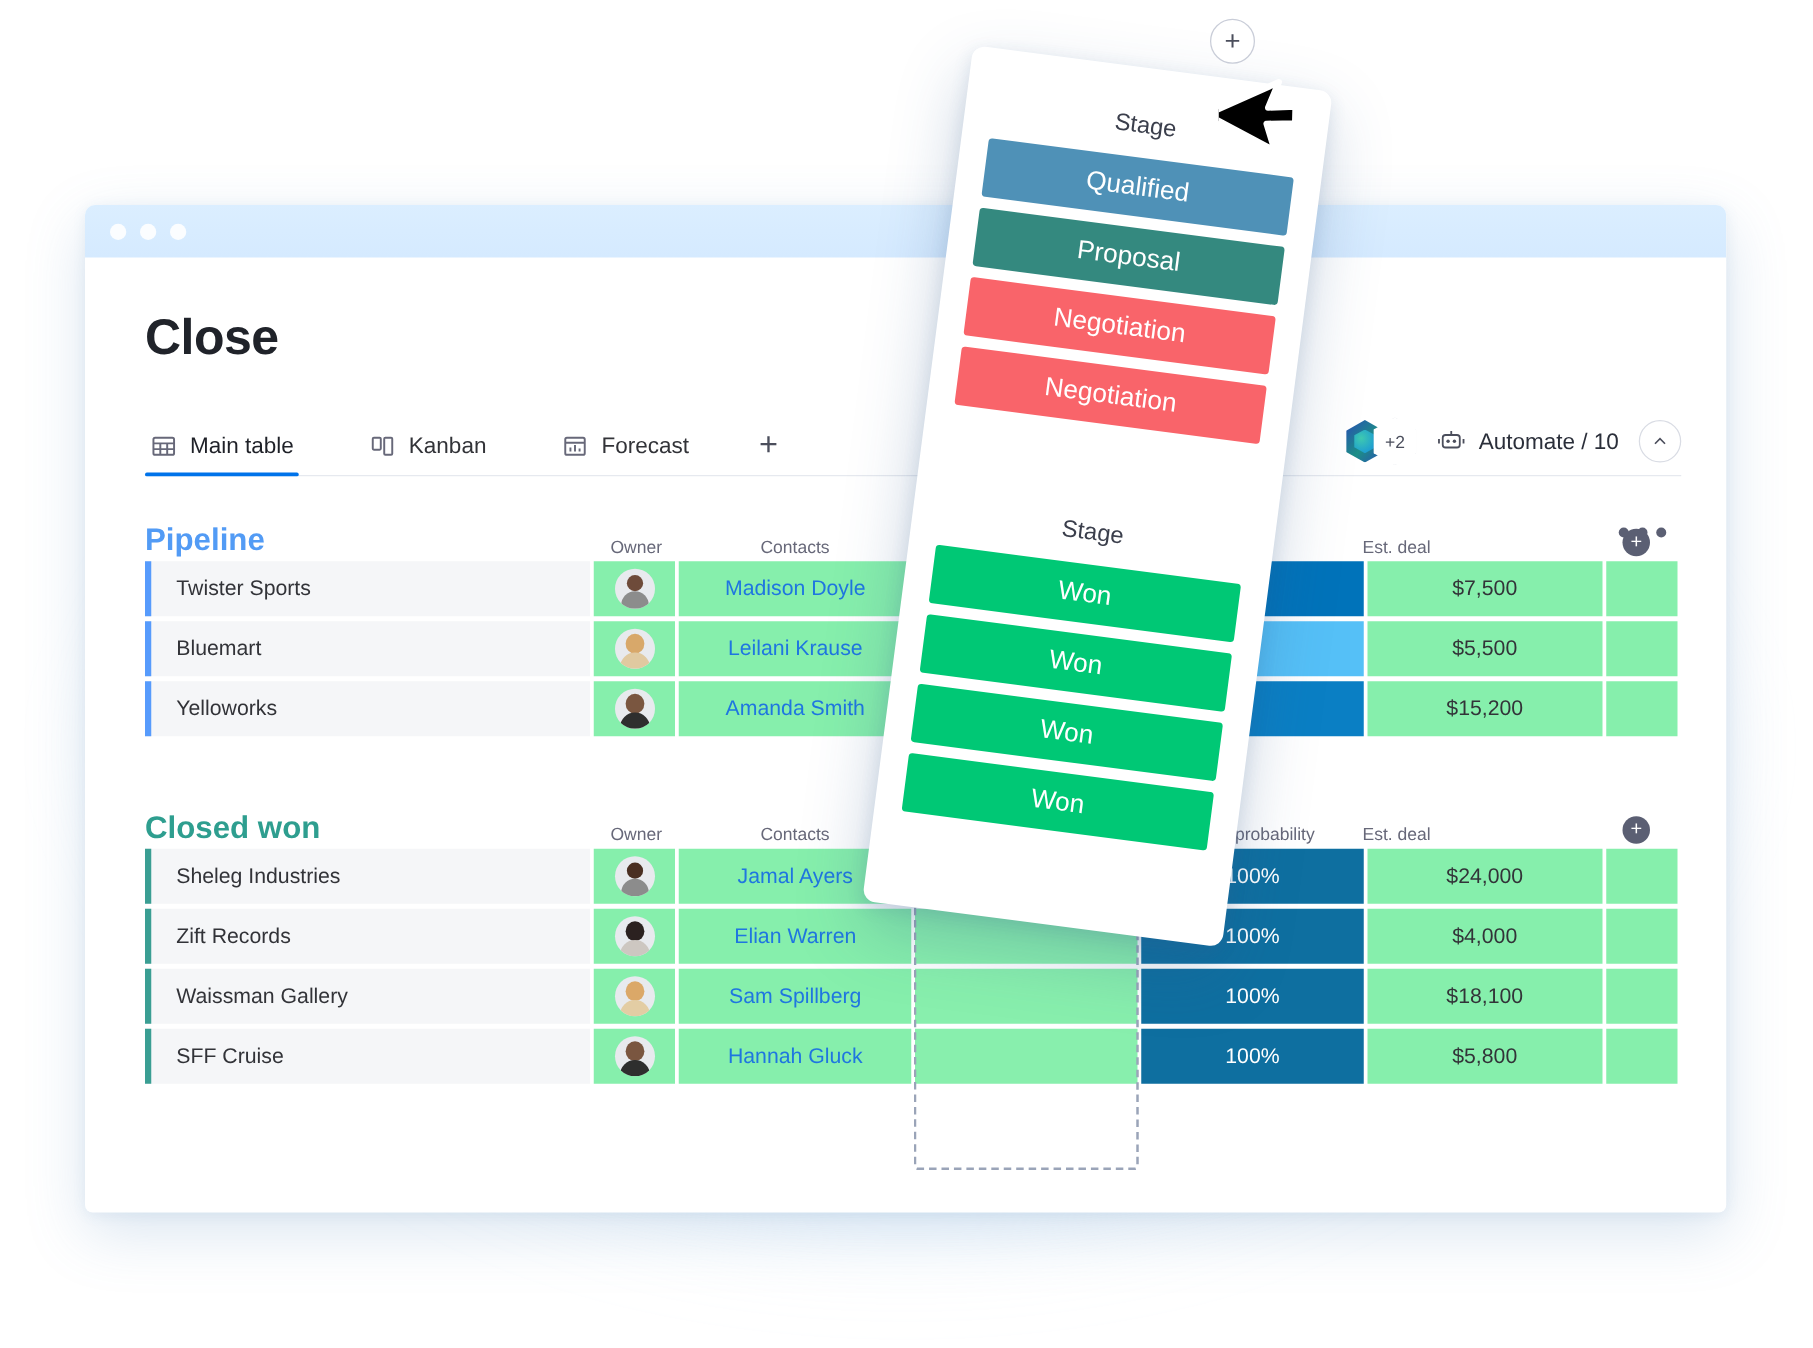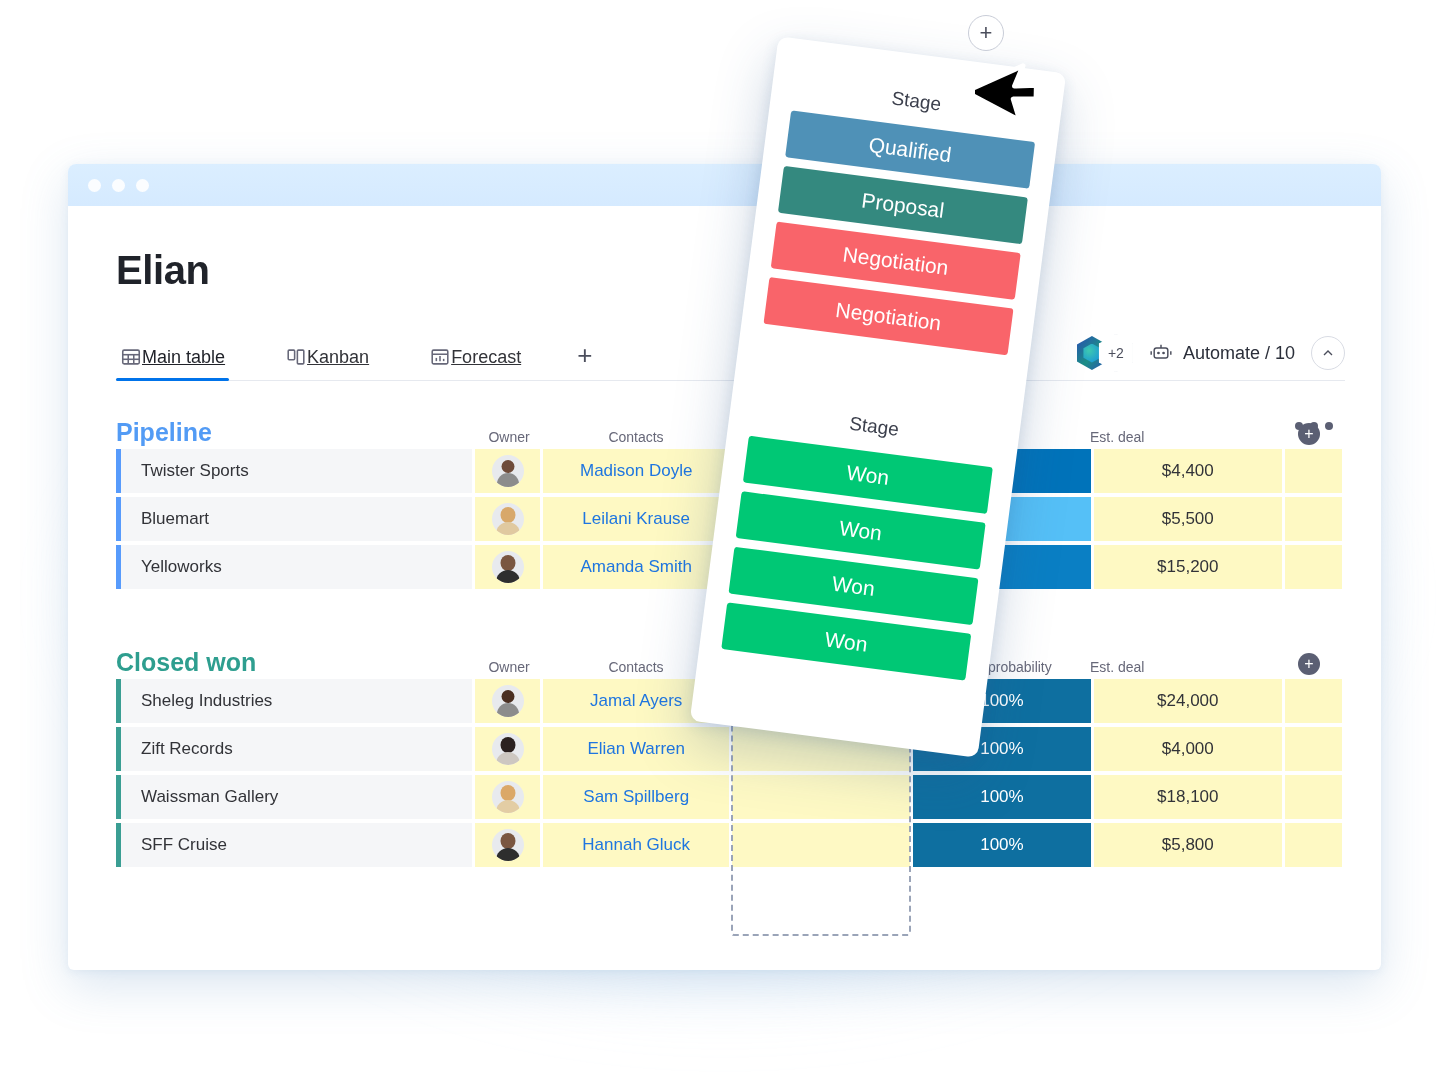--- a/index.html
+++ b/index.html
@@ -47,23 +47,23 @@
     letter-spacing: -0.4px; margin-top: 42px; margin-left: 12px;
   }
 
   
   .tabrow {
     margin-top: 42px; margin-left: 12px; height: 46px;
     display: flex; align-items: flex-end; position: relative;
     border-bottom: 1px solid #e6e9ef;
   }
   .tab {
-    display: flex; align-items: flex-end; 
+    display: flex; align-items: flex-start; gap: 10px;
     font-size: 18px; color: #323338; padding: 0 4px 12px 4px;
-    margin-right: 52px; cursor: pointer; position: relative; text-decoration: underline;
+    margin-right: 52px; cursor: pointer; position: relative;
   }
   .tab.active { color: #1f2128; }
   .tab.active::after {
     content: ""; position: absolute; left: 0; right: 0; bottom: -1px;
     height: 3px; background: #0073ea; border-radius: 2px;
   }
   .tab .ticon { width: 22px; height: 22px; display: block; color: #676879; }
   .tab-add { font-size: 26px; color: #4b4e5c; padding-bottom: 12px; cursor: pointer; line-height: 1; }
 
   .tabrow-right {
@@ -114,21 +114,21 @@
   .col-name   { width: 360px; }
   .col-owner  { width: 66px;  text-align: center; }
   .col-cont   { width: 188px; text-align: center; }
   .col-stage  { width: 180px; text-align: center; }
   .col-prob   { width: 180px; text-align: center; }
   .col-deal   { width: 190px; }
   .col-plus   { width: 58px;  text-align: center; }
 
   .row { display: flex; align-items: stretch; margin-top: 4px; height: 44px; }
   .cell {
-    background: #fef9c3; margin-right: 3px;
+    background: #86efac; margin-right: 3px;
     display: flex; align-items: center; justify-content: center;
     font-size: 17px; color: #323338;
   }
   .cell.name {
     justify-content: flex-start; padding-left: 20px; position: relative;
     border-left: 5px solid transparent; background: #f5f6f8;
   }
   .group.pipeline .cell.name { border-left-color: #579bfc; }
   .group.won      .cell.name { border-left-color: #3a9e93; }
   .cell.contact a { color: #1f76e0; text-decoration: none; font-size: 17px; }
@@ -193,21 +193,21 @@
   <div class="window">
 
     <div class="titlebar">
       <span class="dot"></span>
       <span class="dot"></span>
       <span class="dot"></span>
     </div>
 
     <div class="content">
 
-      <div class="page-title">Elian</div>
+      <div class="page-title">Close</div>
 
       <div class="tabrow">
 
         <div class="tab active">
           <span class="ticon">
             <svg viewBox="0 0 24 24" width="22" height="22" fill="none" stroke="currentColor" stroke-width="1.7">
               <rect x="3" y="4.5" width="18" height="15" rx="1.5"></rect>
               <line x1="3" y1="9.5" x2="21" y2="9.5"></line>
               <line x1="3" y1="14.5" x2="21" y2="14.5"></line>
               <line x1="9" y1="9.5" x2="9" y2="19.5"></line>
@@ -289,21 +289,21 @@
                 <span class="body" style="top:18px;width:22px;height:14px;background:#8c8c8c"></span>
               </span>
             </div>
           <div class="cell col-cont contact">
               <a>Madison Doyle</a>
             </div>
           <div class="cell col-stage"></div>
           <div class="cell col-prob">
               <span class="chip" style="background:#0073ba"></span>
             </div>
-          <div class="cell col-deal">$4,400</div>
+          <div class="cell col-deal">$7,500</div>
           <div class="cell col-plus"></div>
         </div>
 
 
         <div class="row">
           <div class="cell name col-name">Bluemart</div>
           <div class="cell col-owner">
               <span class="avatar">
                 <span class="head" style="top:4px;width:15px;height:16px;background:#d8a86a"></span>
                 <span class="body" style="top:19px;width:24px;height:13px;background:#e0c9a0"></span>

